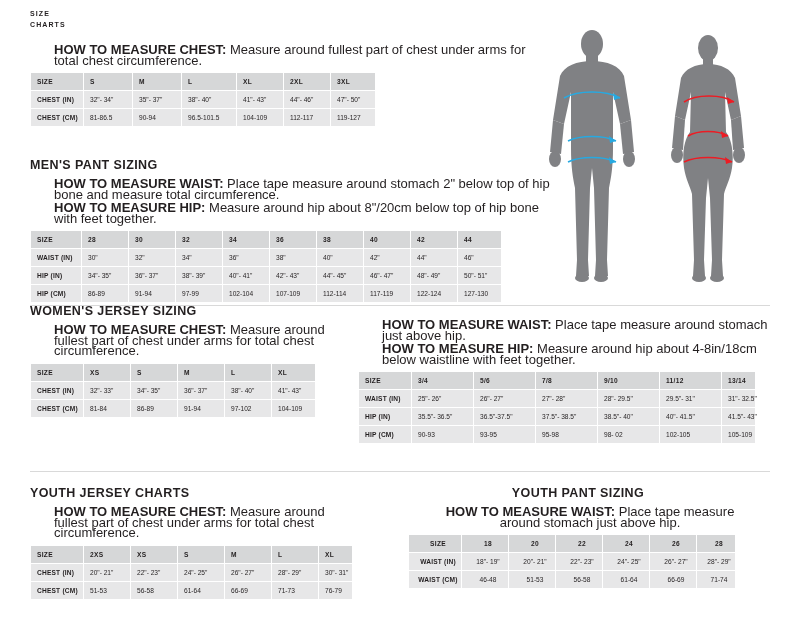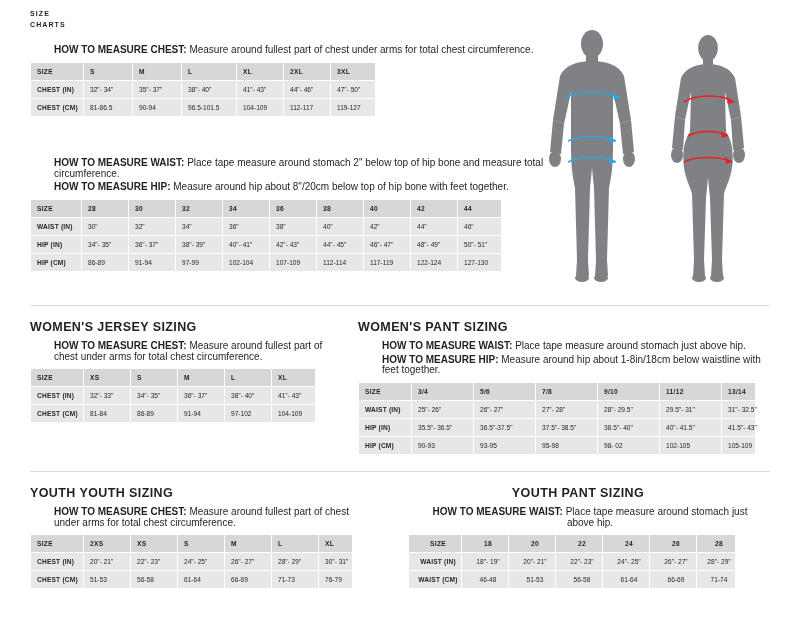--- a/index.html
+++ b/index.html
@@ -34,21 +34,21 @@
   }
   
   .sec-title {
     font-size: 12.5px;
     font-weight: bold;
     letter-spacing: 0.4px;
     color: #231f20;
     margin: 0 0 7px 0;
   }
   .howto {
-    font-size: 10px;
+    font-size: 13px;
     line-height: 10.5px;
     color: #231f20;
     margin: 0 0 3px 0;
     padding-left: 24px;
   }
   .howto b {
     font-weight: bold;
   }
   table.sz {
     border-collapse: collapse;
@@ -78,21 +78,21 @@
   .rule {
     position: absolute;
     height: 1px;
     background: #d9d9d9;
     left: 30px;
     width: 740px;
   }
   
   #men-jersey   { position: absolute; left: 30px;  top: 45px;  width: 520px; }
   #men-pant     { position: absolute; left: 30px;  top: 158px; width: 520px; }
-  #wom-jersey   { position: absolute; left: 30px;  top: 320px; width: 300px; }
+  #wom-jersey   { position: absolute; left: 30px;  top: 304px; width: 300px; }
   #wom-pant     { position: absolute; left: 358px; top: 320px; width: 420px; }
   #youth-jersey { position: absolute; left: 30px;  top: 486px; width: 330px; }
   #youth-pant   { position: absolute; left: 408px; top: 486px; width: 340px; text-align: center; }
 
   #figures { position: absolute; left: 520px; top: 28px; width: 260px; height: 262px; }
 
   .fig-svg { display: block; }
 </style>
 </head>
 <body>
@@ -144,20 +144,21 @@
         <td>96.5-101.5</td>
         <td>104-109</td>
         <td>112-117</td>
         <td>119-127</td>
       </tr>
     </tbody>
       </table>
   </div>
 
   <div id="men-pant">
+    <div class="sec-title">MEN'S PANT SIZING</div>
     <p class="howto">
       <b>HOW TO MEASURE WAIST:</b><span> Place tape measure around stomach 2" below top of hip bone and measure total circumference.</span>
     </p>
     <p class="howto">
       <b>HOW TO MEASURE HIP:</b><span> Measure around hip about 8"/20cm below top of hip bone with feet together.</span>
     </p>
     <table class="sz" style="width:471px;">
       <colgroup>
           <col style="width:51px">
           <col style="width:47px">
@@ -371,26 +372,25 @@
         <td>86-89</td>
         <td>91-94</td>
         <td>97-102</td>
         <td>104-109</td>
       </tr>
     </tbody>
       </table>
   </div>
 
   <div id="wom-pant">
-    <div class="sec-title">WOMEN'S PANT SIZING</div>
     <p class="howto">
       <b>HOW TO MEASURE WAIST:</b><span> Place tape measure around stomach just above hip.</span>
     </p>
     <p class="howto">
-      <b>HOW TO MEASURE HIP:</b><span> Measure around hip about 1-8in/18cm below waistline with feet together.</span>
+      <b>HOW TO MEASURE HIP:</b><span> Measure around hip about 4-8in/18cm below waistline with feet together.</span>
     </p>
     <table class="sz" style="width:397px;">
       <colgroup>
           <col style="width:53px">
           <col style="width:62px">
           <col style="width:62px">
           <col style="width:62px">
           <col style="width:62px">
           <col style="width:62px">
           <col style="width:34px">
@@ -430,21 +430,21 @@
         <td>95-98</td>
         <td>98- 02</td>
         <td>102-105</td>
         <td>105-109</td>
       </tr>
     </tbody>
       </table>
   </div>
 
   <div id="youth-jersey">
-    <div class="sec-title">YOUTH YOUTH SIZING</div>
+    <div class="sec-title">YOUTH JERSEY CHARTS</div>
     <p class="howto">
       <b>HOW TO MEASURE CHEST:</b><span> Measure around fullest part of chest under arms for total chest circumference.</span>
     </p>
     <table class="sz" style="width:322px;">
       <colgroup>
           <col style="width:53px">
           <col style="width:47px">
           <col style="width:47px">
           <col style="width:47px">
           <col style="width:47px">

